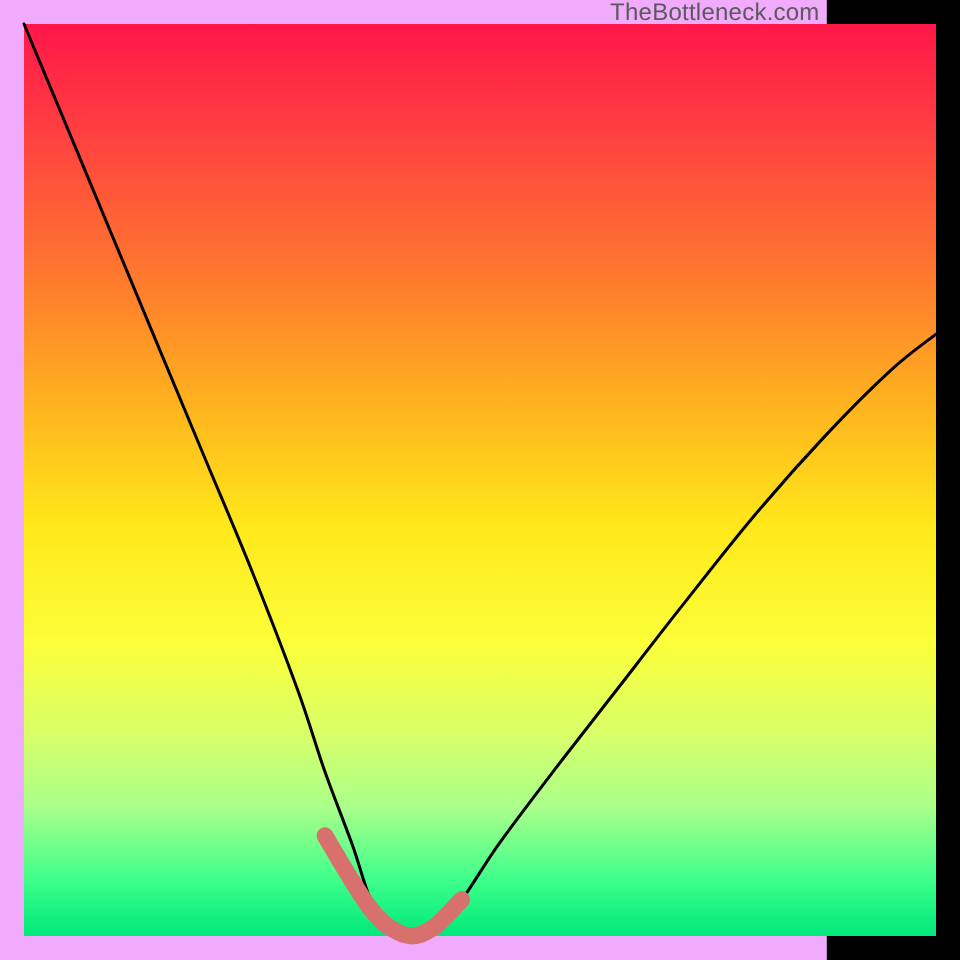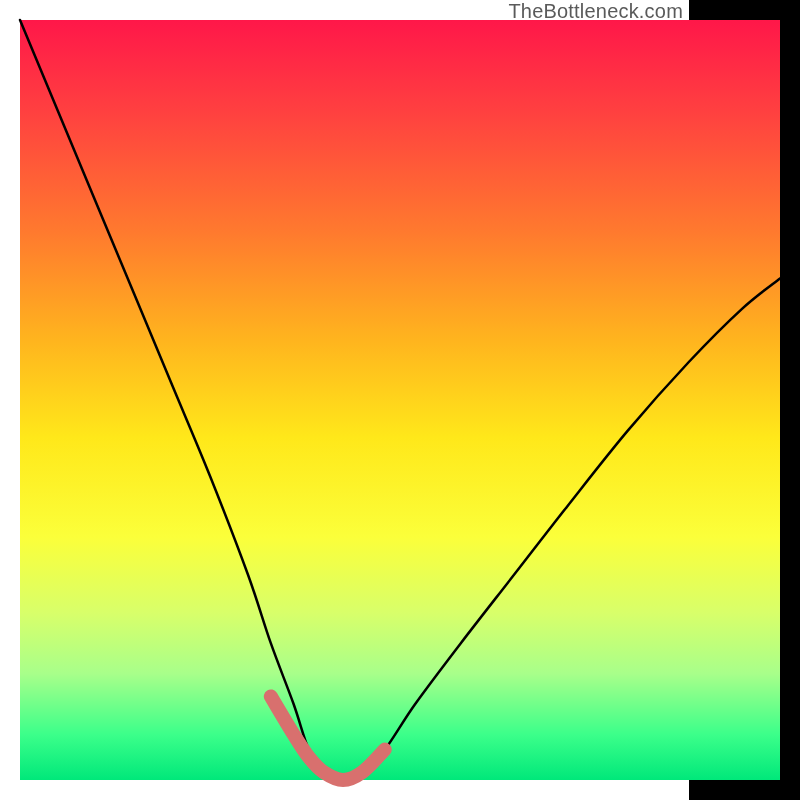--- a/index.html
+++ b/index.html
@@ -1,21 +1,21 @@
 <!DOCTYPE html>
 <html><head>
 <meta charset="utf-8">
 <style>
   * { margin: 0; padding: 0; box-sizing: border-box; }
   html, body { width: 800px; height: 800px; background: #000; overflow: hidden; }
   .frame {
     position: relative;
     width: 689px;
     height: 800px;
-    background: #ffffff;
+    background: #f0abfc;
   }
   .plot-area {
     position: absolute;
     left: 20px;
     top: 20px;
     width: 760px;
     height: 760px;
     background: linear-gradient(to bottom,
       #ff1749 0%,
       #ff4040 12%,

